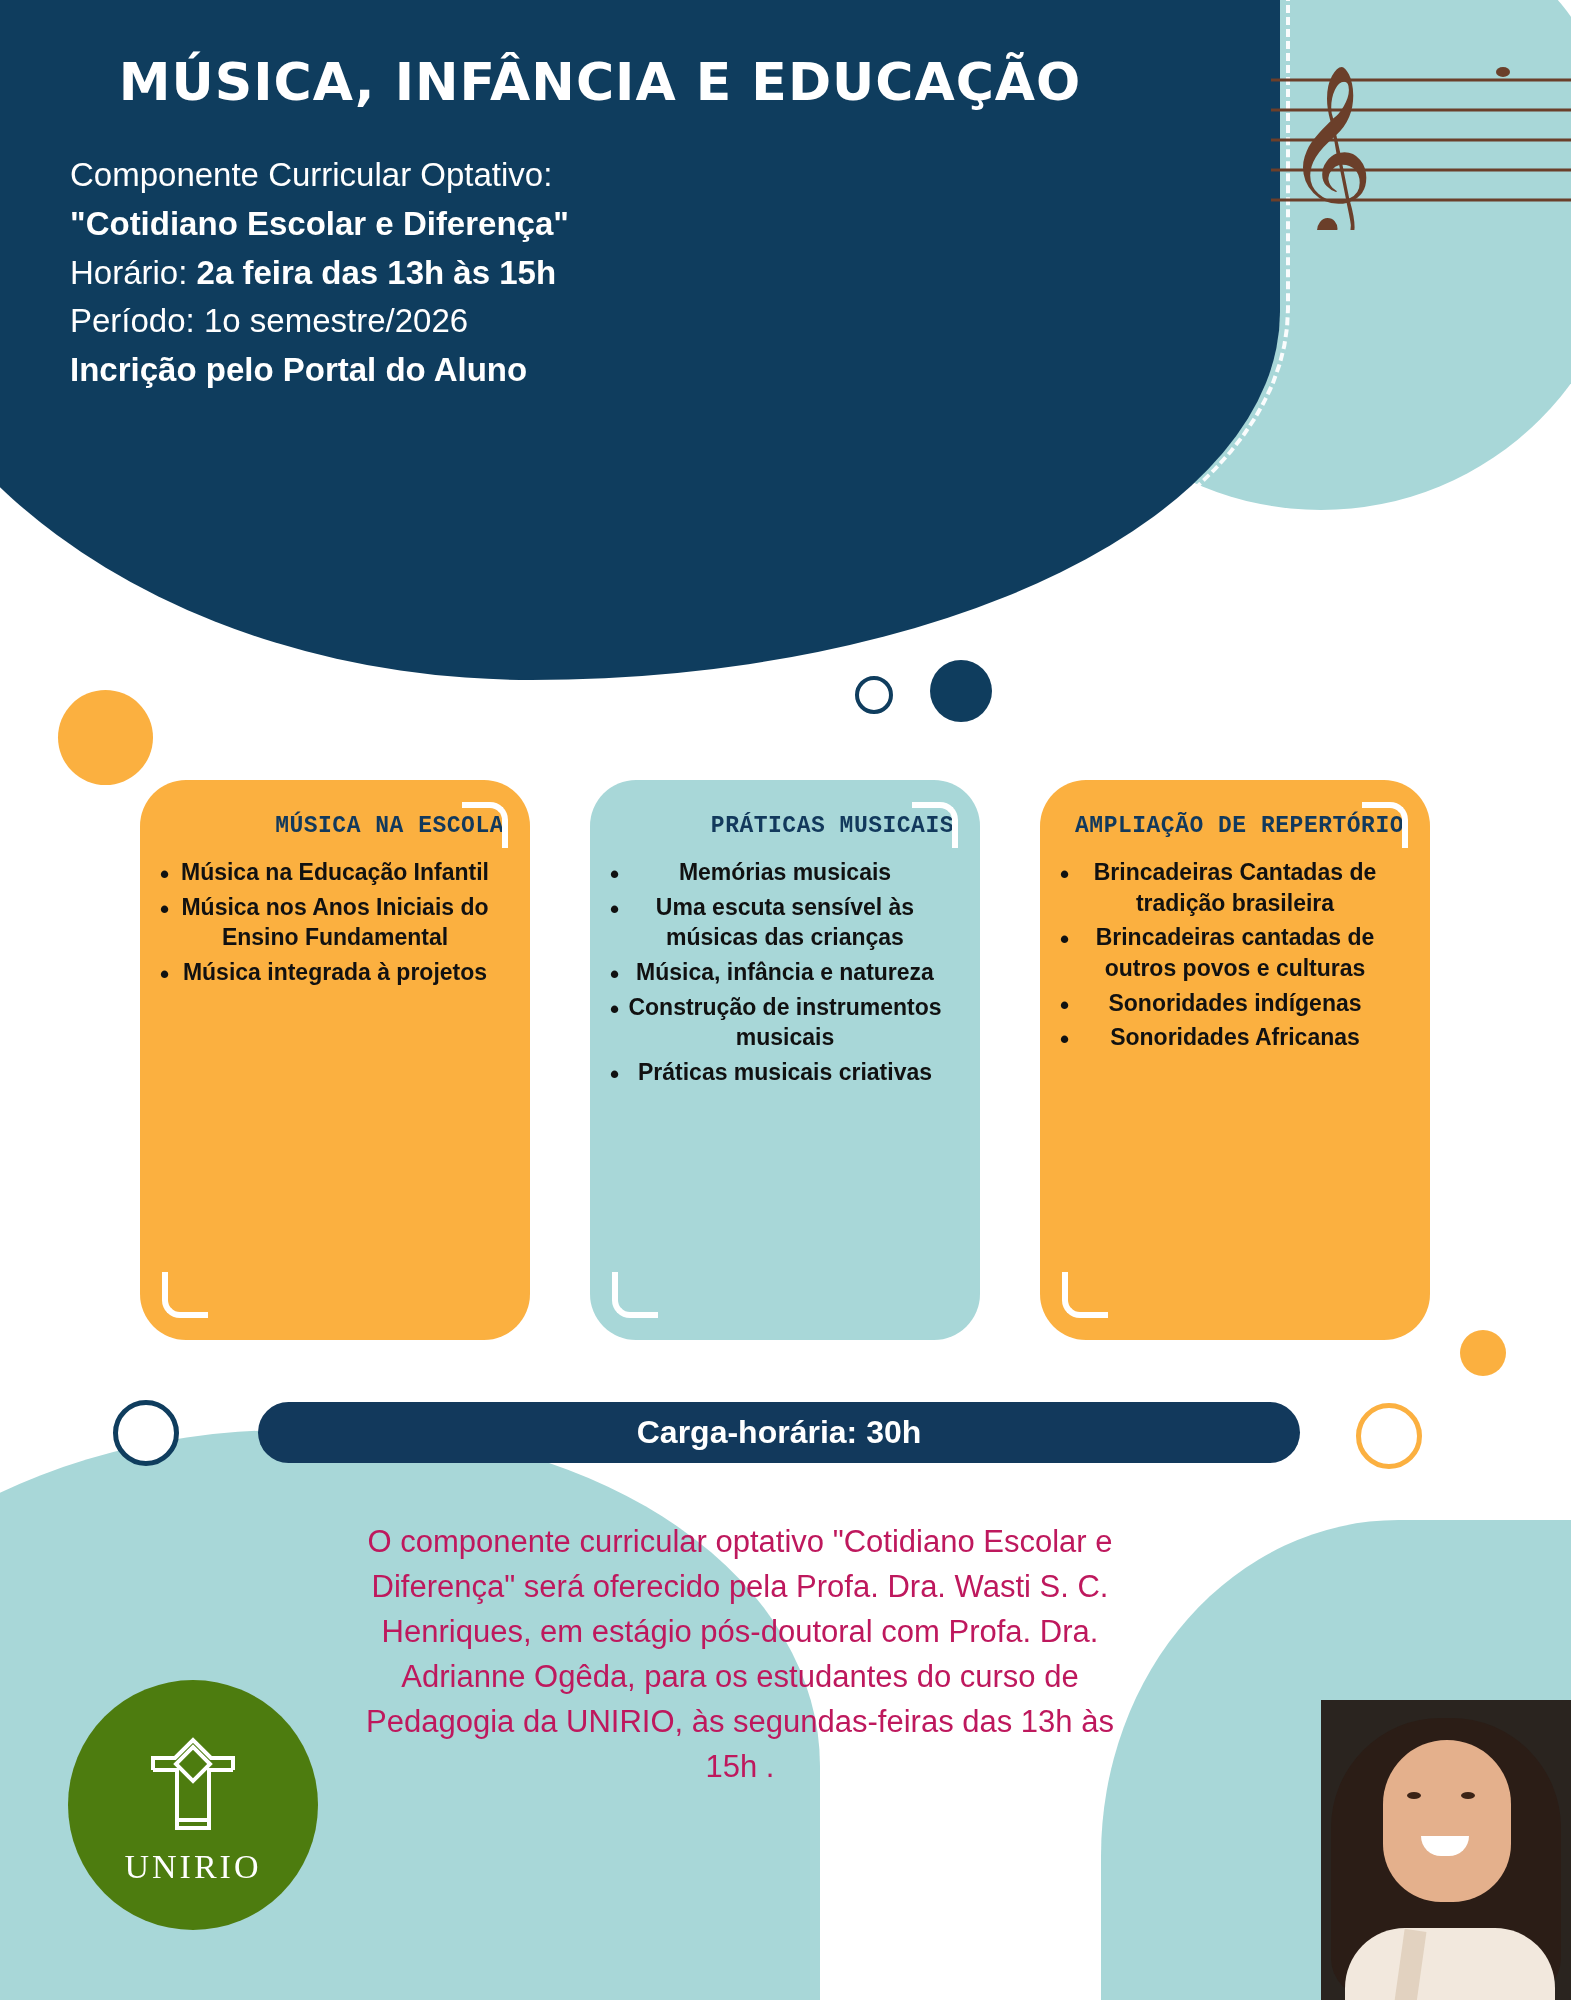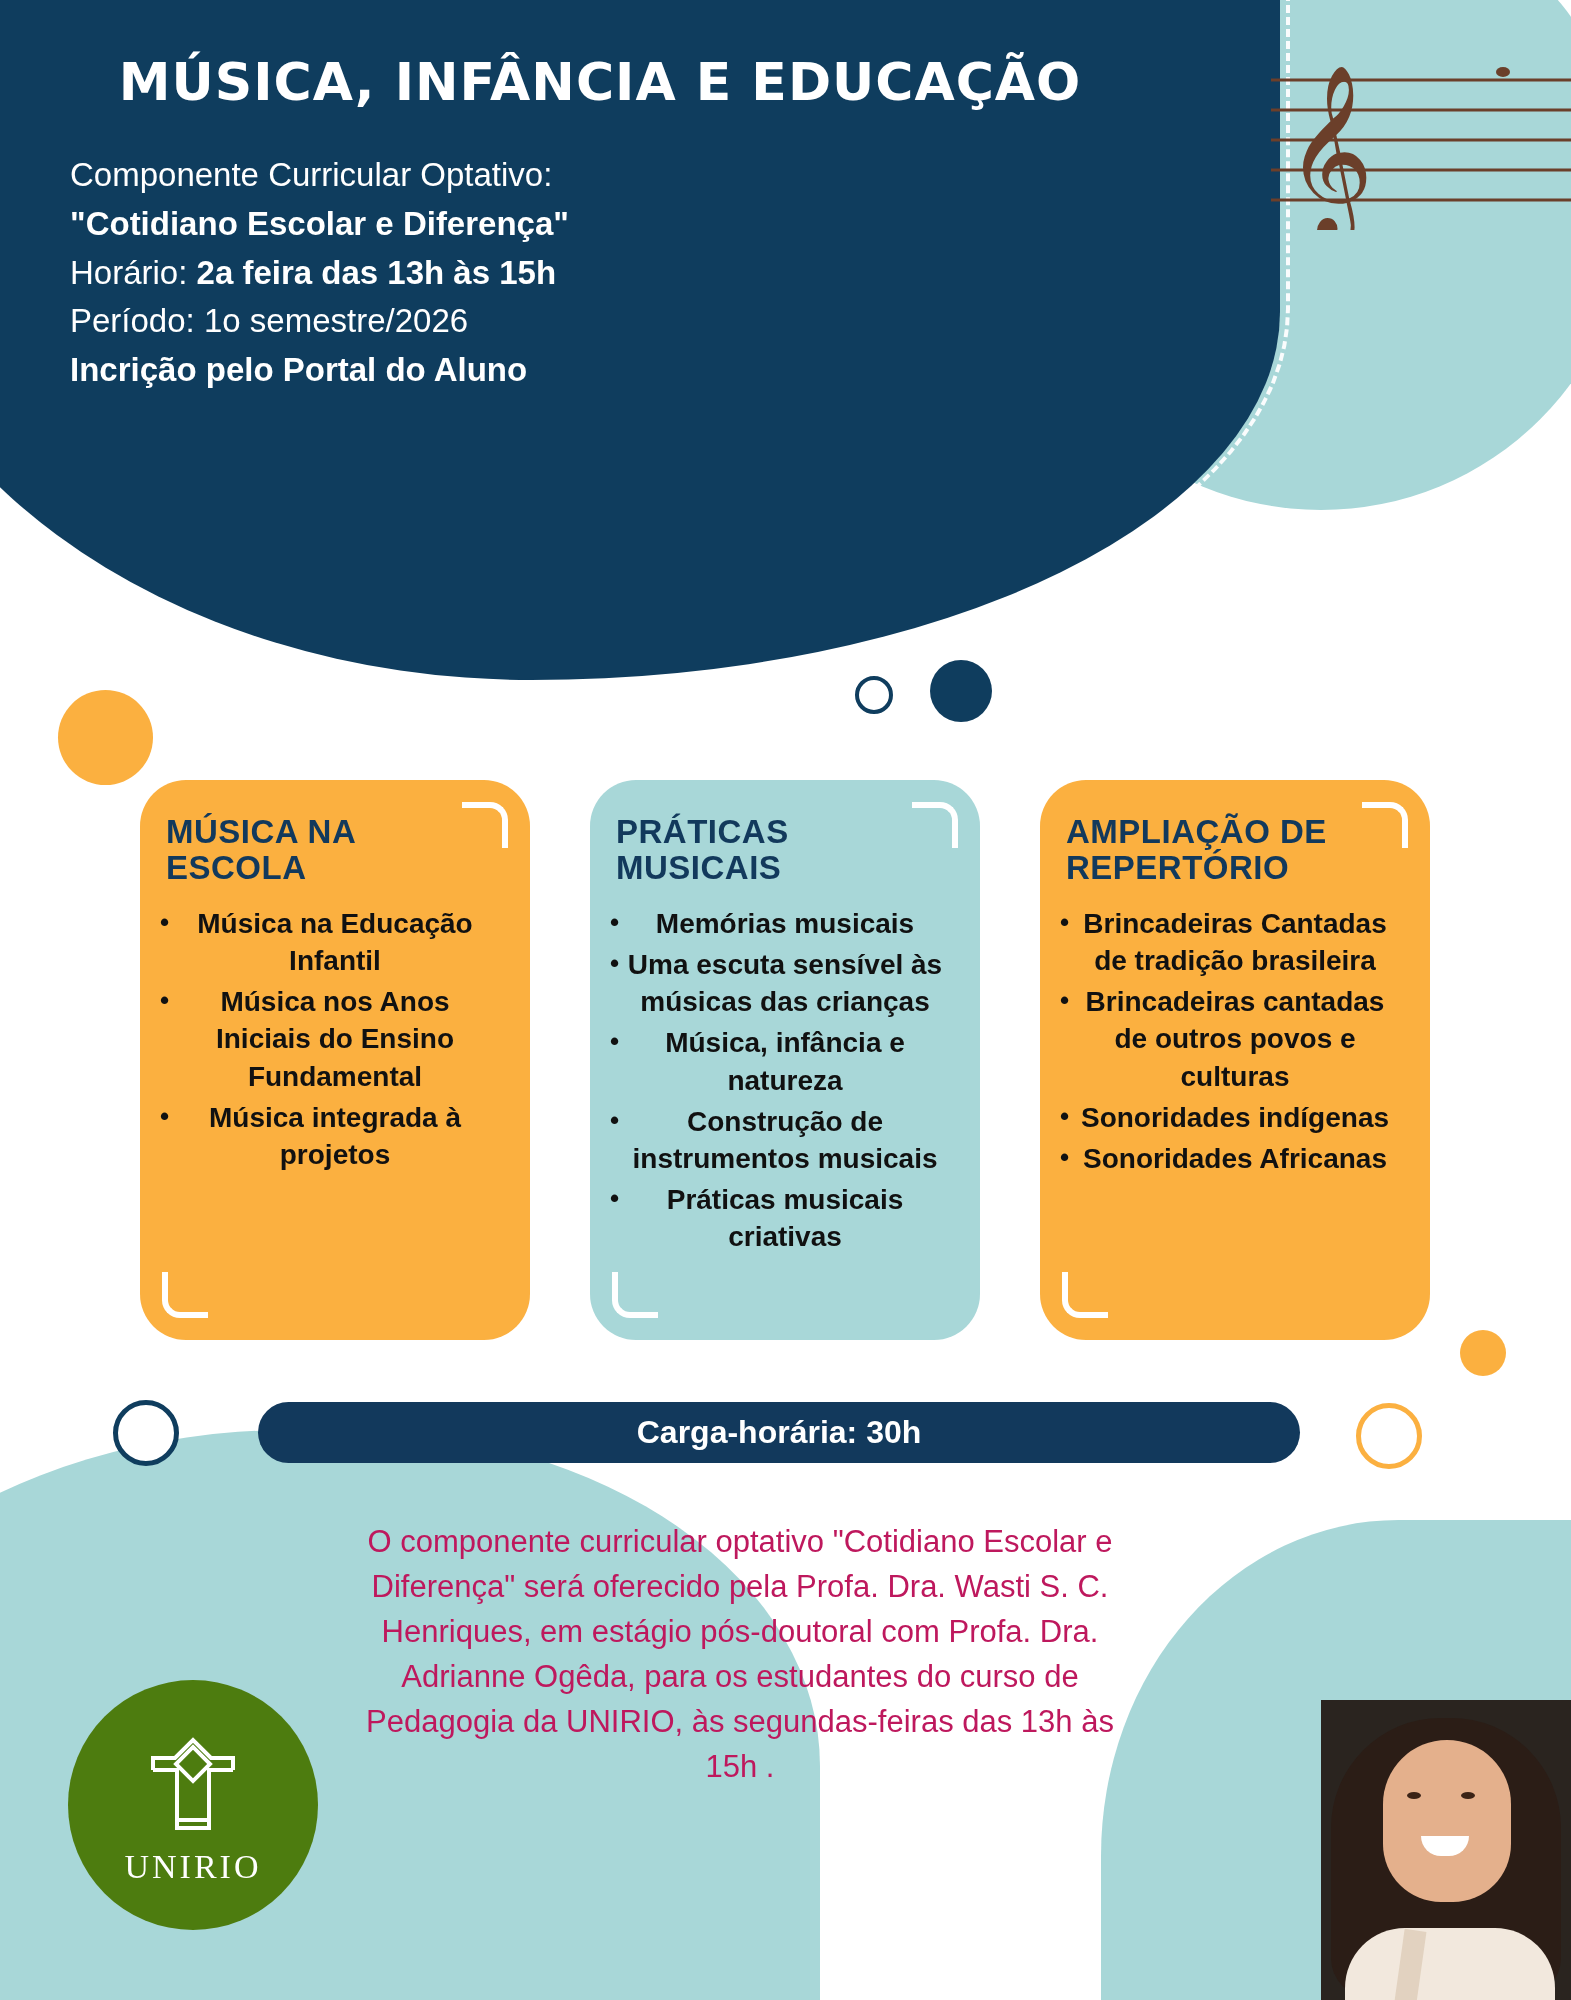--- a/index.html
+++ b/index.html
@@ -147,32 +147,32 @@
     width: 390px;
     min-height: 560px;
     border-radius: 46px;
     padding: 34px 26px 30px 26px;
     position: relative;
   }
   .card.orange { background: #fbb040; }
   .card.teal   { background: #a8d7d8; }
   .card h3 {
     color: #12395c;
-    font-size: 33px;
+    font-size: 23px;
     line-height: 1.1;
-    text-align: left;
+    text-align: right;
     letter-spacing: .5px;
     font-weight: 800;
-    font-family: Liberation Sans, sans-serif;
+    font-family: Liberation Mono, monospace;
     margin-bottom: 18px;
   }
   .card ul {
     list-style: none;
     color: #111;
-    font-size: 28px;
+    font-size: 23px;
     line-height: 1.33;
     font-weight: bold;
     text-align: center;
   }
   .card ul li {
     position: relative;
     margin-bottom: 4px;
     padding: 0 6px;
   }
   .card ul li::before {

